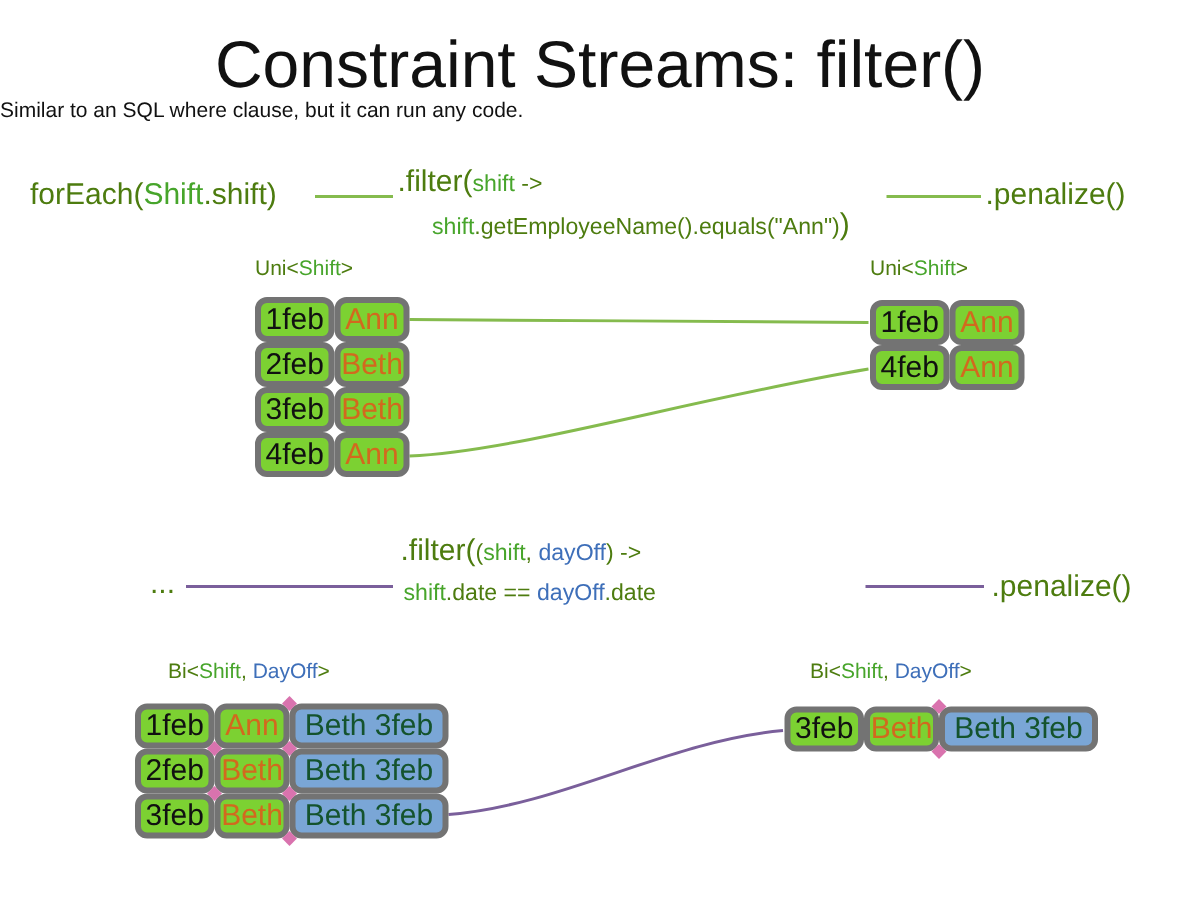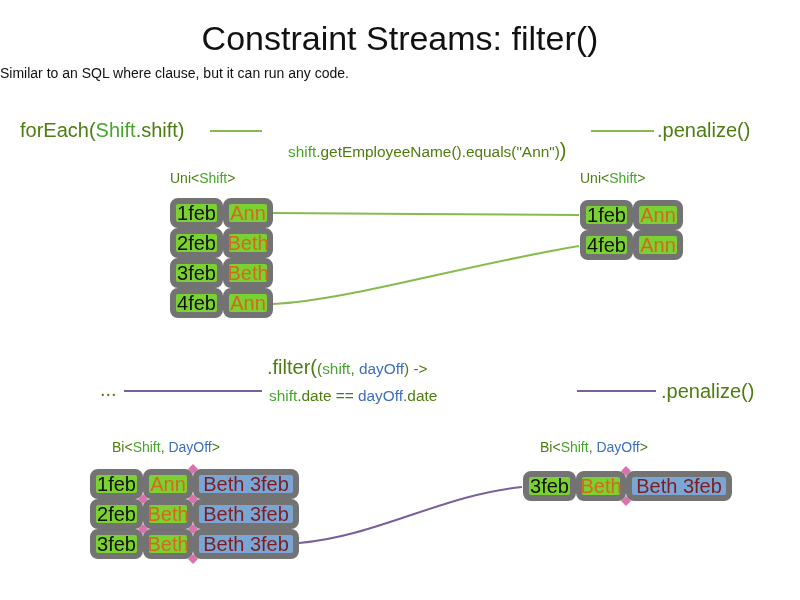--- a/index.html
+++ b/index.html
@@ -5,46 +5,46 @@
   html,body{margin:0;padding:0;}
   body{
     width:800px;height:600px;background:#ffffff;overflow:hidden;
     font-family:"Liberation Sans","DejaVu Sans",sans-serif;
     color:#111;
     position:relative;
   }
   .slide{position:absolute;inset:0;width:800px;height:600px;}
   .abs{position:absolute;white-space:nowrap;}
 
-  .title{width:800px;text-align:center;top:19px;left:0;font-size:34px;letter-spacing:0;}
+  .title{width:800px;text-align:center;top:19px;left:0;font-size:44px;letter-spacing:0;}
   .subtitle{width:656px;text-align:left;top:65px;left:0;font-size:14px;}
 
   .code{font-size:20px;}
   .label{font-size:14px;}
   .s-lg{font-size:inherit;}
   .s-sm{font-size:77%;}
   .c-k{color:#4d7c0f;}
   .c-g{color:var(--green-text,#47a52b);}
   .c-b{color:var(--blue-text,#3e6fb9);}
 
   svg.conns{position:absolute;left:0;top:0;width:800px;height:600px;pointer-events:none;}
   .ln-green{stroke:var(--line-green,#85bb4e);stroke-width:2;fill:none;}
   .ln-purple{stroke:var(--line-purple,#7a5f9b);stroke-width:2;fill:none;}
 
   .tbl{position:absolute;}
   .trow{display:flex;}
   .cell{
     box-sizing:border-box;height:30px;
-    border:6px solid #737373;border-radius:8px;
+    border:4px solid #737373;border-radius:8px;
     display:flex;align-items:center;justify-content:center;
     font-size:20px;line-height:1;
   }
   .date{width:53px;background:var(--cell-green,#7cd132);color:#111;}
   .name{width:50px;background:var(--cell-green,#7cd132);color:var(--orange-text,#d2691e);}
-  .pair{width:106px;background:var(--cell-blue,#7aa6d6);color:#7f1d1d;}
+  .pair{width:106px;background:var(--cell-blue,#7aa6d6);color:#14532d;}
 
   .diamond{
     position:absolute;width:7px;height:7px;
     background:var(--diamond-pink,#d973ae);
     transform:translate(-50%,-50%) rotate(45deg);
   }
 </style>
 </head>
 <body>
 
@@ -57,20 +57,21 @@
     <path class="ln-green" d="M273,304 C345,301 460,266 579,246"></path>
     <line class="ln-purple" x1="124" y1="391" x2="262" y2="391"></line>
     <line class="ln-purple" x1="577" y1="391" x2="656" y2="391"></line>
     <path class="ln-purple" d="M299,543 C375,537 445,494 522,487"></path>
   </svg>
 
   <div class="abs title">Constraint Streams: filter()</div>
   <div class="abs subtitle">Similar to an SQL where clause, but it can run any code.</div>
 
   <div class="abs code" style="left:20px;top:119px;"><span class="c-k s-lg">forEach(</span><span class="c-g s-lg">Shift</span><span class="c-k s-lg">.shift)</span></div>
+  <div class="abs code" style="left:265px;top:110px;"><span class="c-k s-lg">.filter(</span><span class="c-g s-sm">shift</span><span class="c-k s-sm"> -&gt;</span></div>
   <div class="abs code" style="left:288px;top:139px;"><span class="c-g s-sm">shift</span><span class="c-k s-sm">.getEmployeeName().equals("Ann")</span><span class="c-k s-lg">)</span></div>
   <div class="abs code" style="left:657px;top:119px;"><span class="c-k s-lg">.penalize()</span></div>
 
   <div class="abs label" style="left:170px;top:170px;"><span class="c-k s-lg">Uni&lt;</span><span class="c-g s-lg">Shift</span><span class="c-k s-lg">&gt;</span></div>
   <div class="abs label" style="left:580px;top:170px;"><span class="c-k s-lg">Uni&lt;</span><span class="c-g s-lg">Shift</span><span class="c-k s-lg">&gt;</span></div>
 
   <div class="tbl" style="left:170px;top:198px;">
       <div class="trow">
         <div class="cell date">1feb</div>
         <div class="cell name">Ann</div>

